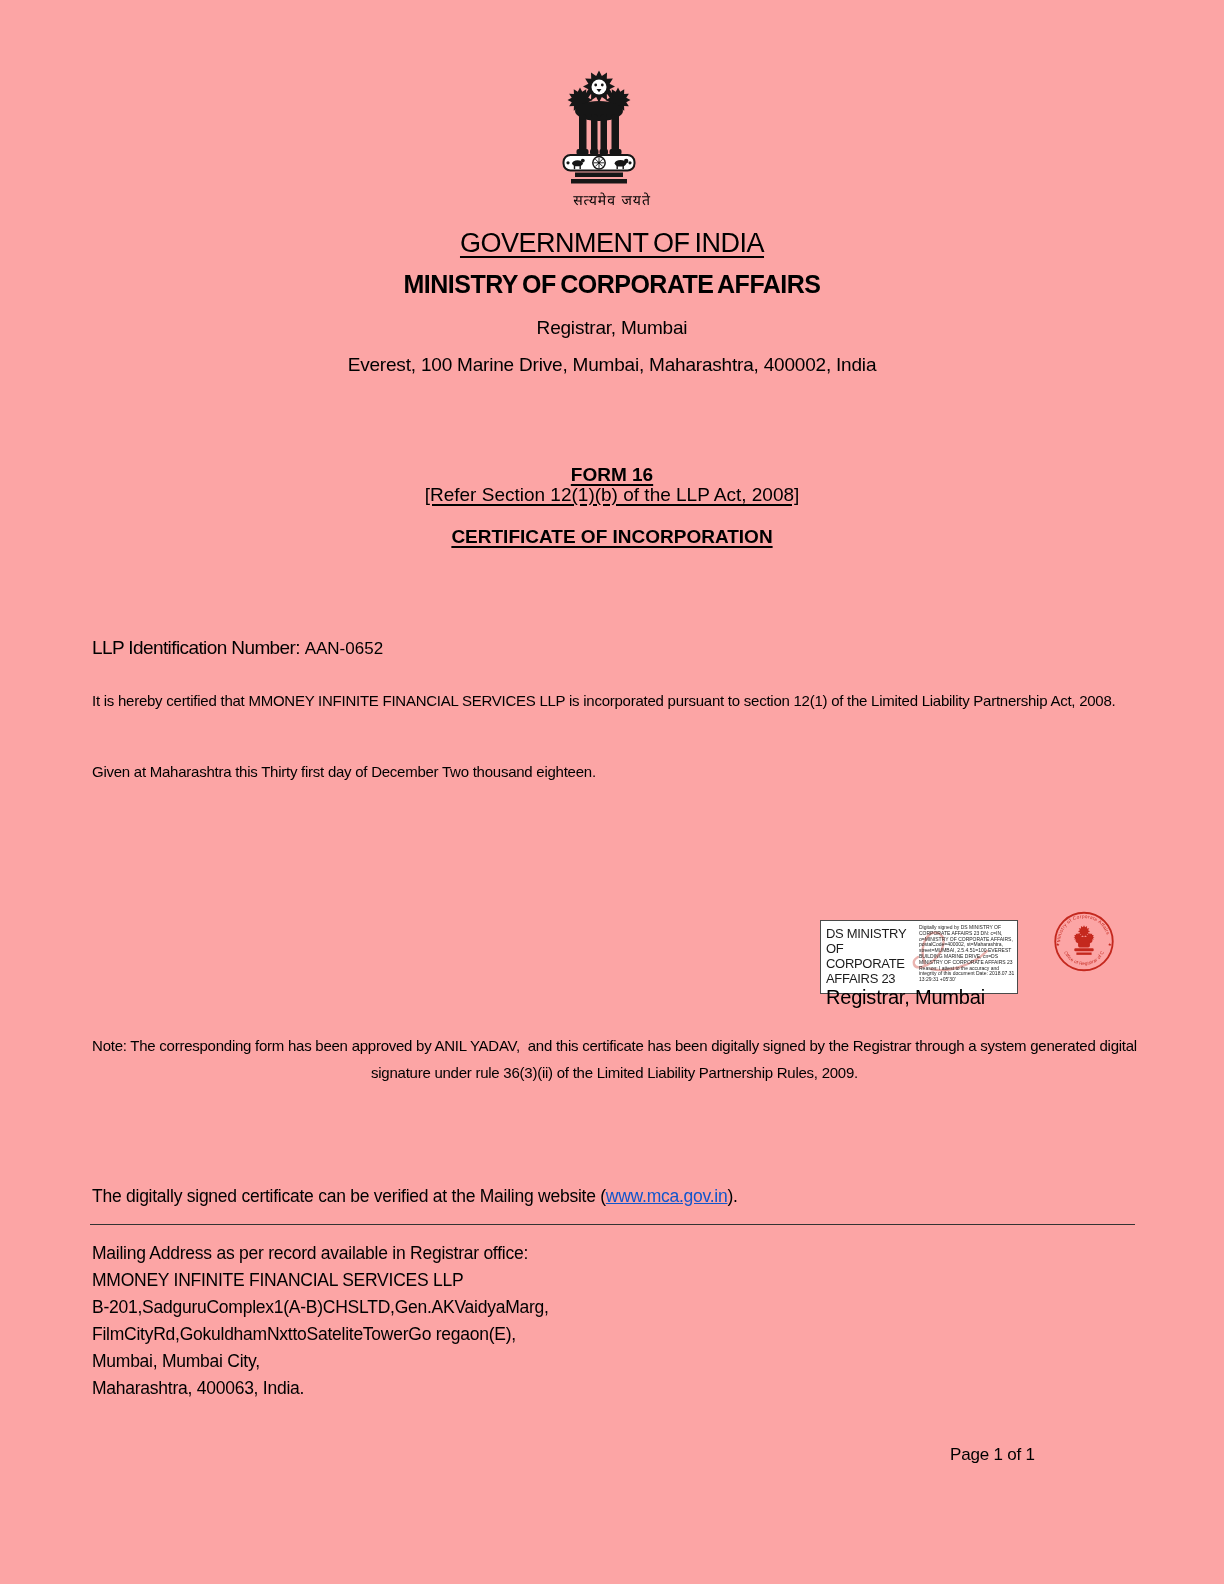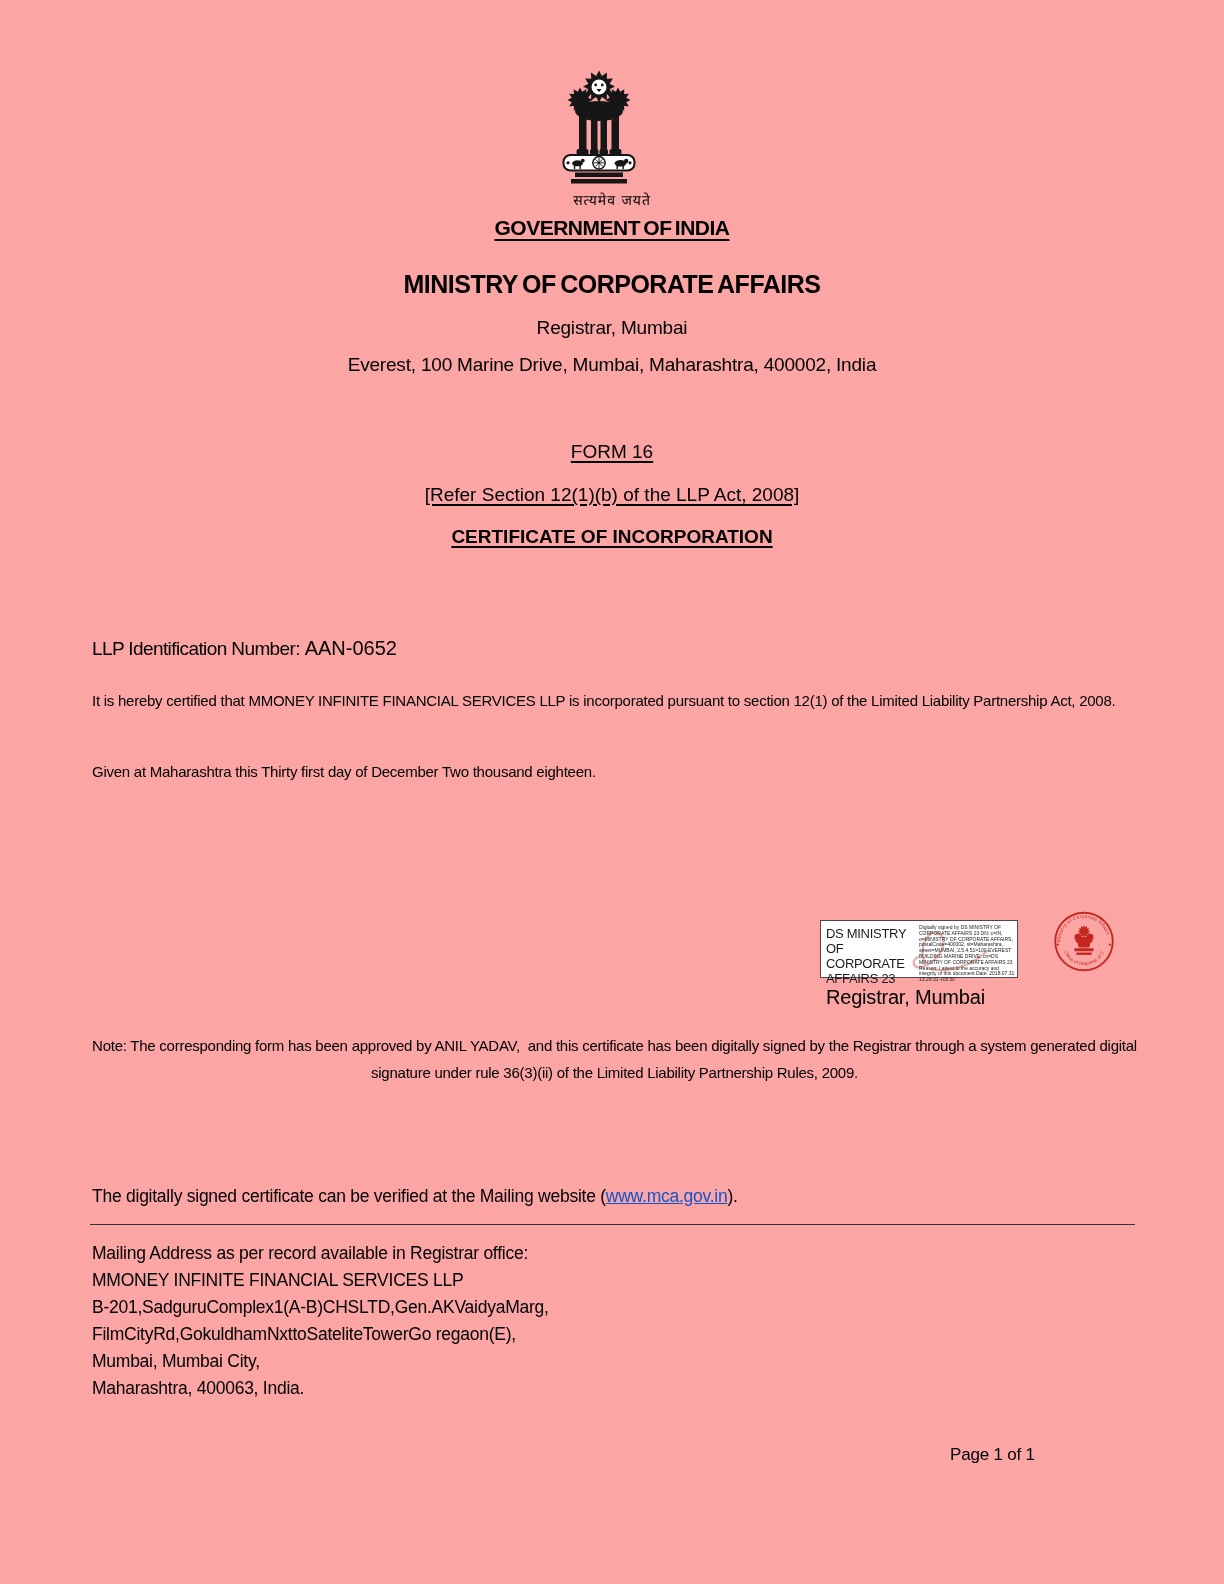--- a/index.html
+++ b/index.html
@@ -8,41 +8,41 @@
     position:relative; width:1224px; height:1584px; background:#fca5a5;
     font-family:"Liberation Sans","DejaVu Sans",sans-serif; color:#000;
     overflow:hidden; margin:0 auto;
   }
   .abs { position:absolute; }
   .centered { left:0; width:100%; text-align:center; }
 
   .emblem { left:559px; top:66px; width:80px; height:122px; }
   .emblem-caption { top:190px; font-size:14px; font-family:"DejaVu Sans",sans-serif; letter-spacing:1px; }
 
-  .gov-title { top:216px; font-size:21px; font-weight:bold; letter-spacing:-0.5px; word-spacing:-2px;
+  .gov-title { top:228px; font-size:27px; font-weight:normal; letter-spacing:-0.5px; word-spacing:-2px;
                text-decoration:underline; text-decoration-thickness:2px; text-underline-offset:4px; }
   .ministry-title { top:270px; font-size:25px; font-weight:bold; letter-spacing:-0.5px; word-spacing:-2px; }
   .registrar-office { top:317px; font-size:19px; letter-spacing:-0.2px; }
   .office-address { top:354px; font-size:19px; letter-spacing:-0.2px; }
 
-  .form-number { top:441px; font-size:19px; font-weight:normal;
+  .form-number { top:464px; font-size:19px; font-weight:bold;
                  text-decoration:underline; text-decoration-thickness:1.5px; text-underline-offset:3px; }
   .form-ref { top:484px; font-size:19px; font-weight:normal;
               text-decoration:underline; text-decoration-thickness:1.5px; text-underline-offset:3px; }
   .form-title { top:526px; font-size:19px; font-weight:bold;
                 text-decoration:underline; text-decoration-thickness:1.5px; text-underline-offset:3px; }
 
   .llp-line { left:92px; top:637px; font-size:19px; letter-spacing:-0.6px; }
-  .llp-value { font-size:20px; letter-spacing:0; }
+  .llp-value { font-size:17px; letter-spacing:0; }
 
   .para { left:92px; width:1045px; font-size:15px; line-height:25px; letter-spacing:-0.25px; }
   .certification { top:688px; }
   .given-at { top:759px; }
 
-  .sig-box { left:820px; top:920px; width:198px; height:58px; border:1px solid #4a4a4a; background:#fff; }
+  .sig-box { left:820px; top:920px; width:198px; height:74px; border:1px solid #4a4a4a; background:#fff; }
   .ds-name { position:absolute; left:5px; top:5px; width:93px; font-size:13px; line-height:15px;
              color:#1c1c1c; letter-spacing:-0.3px; }
   .ds-details { position:absolute; left:98px; top:4px; width:98px; font-size:5px; line-height:5.8px;
                 color:#222; word-break:break-word; }
   .squiggle { position:absolute; left:0; top:0; }
 
   .stamp { left:1050px; top:906px; width:68px; height:71px; }
 
   .registrar-sign { left:826px; top:986px; font-size:20px; letter-spacing:-0.2px; }
 

